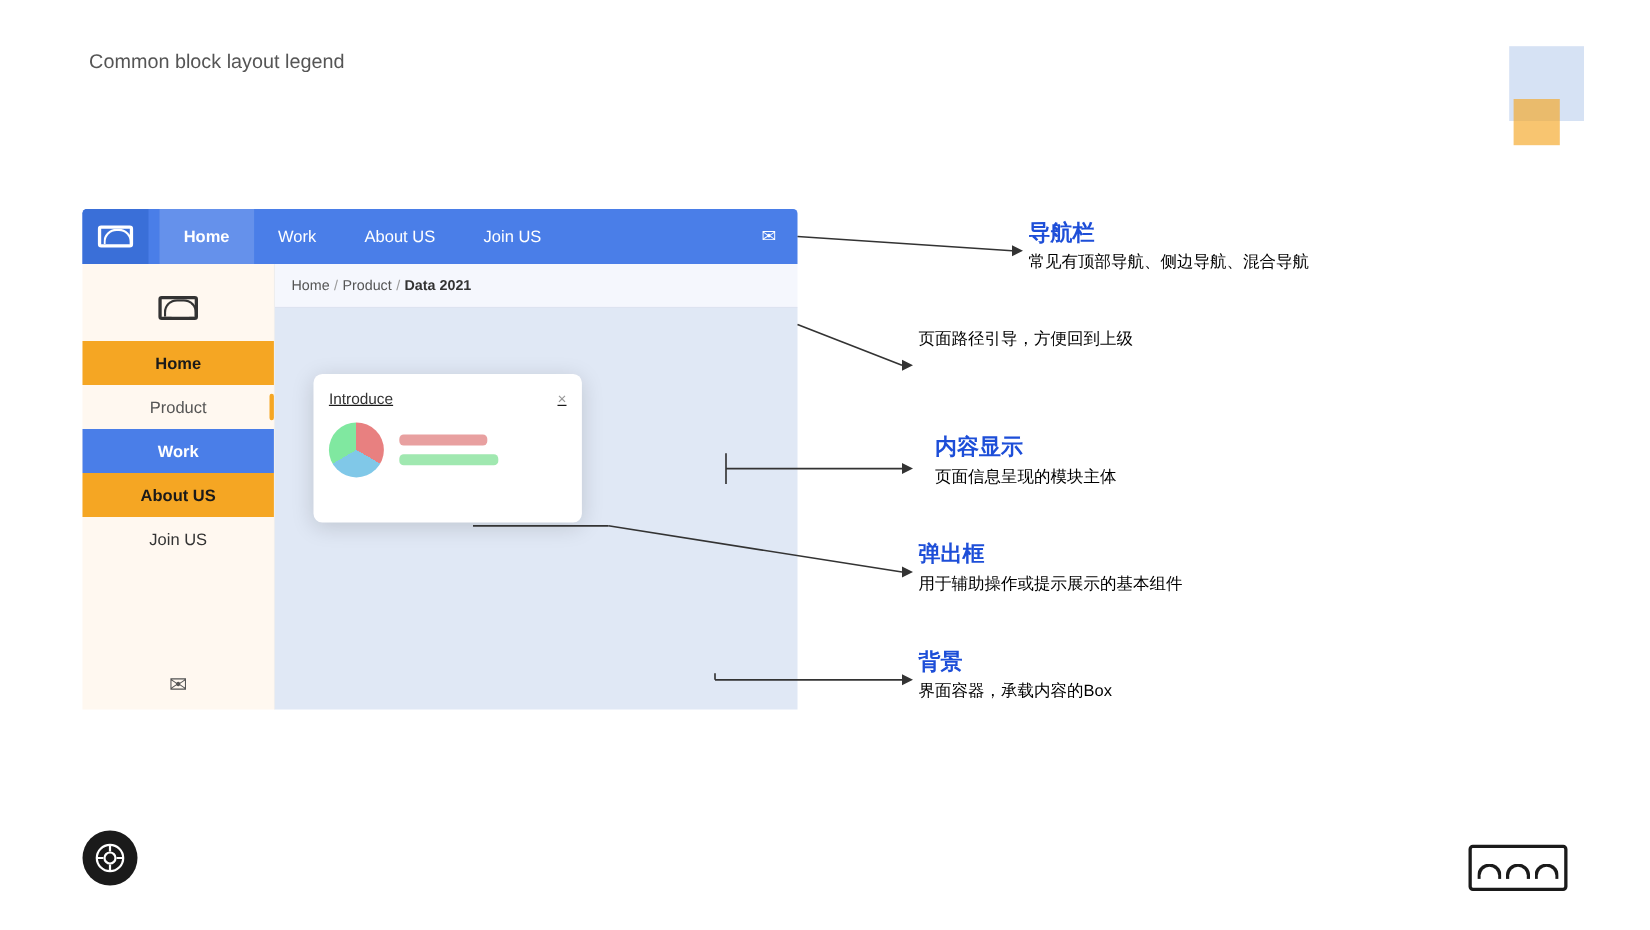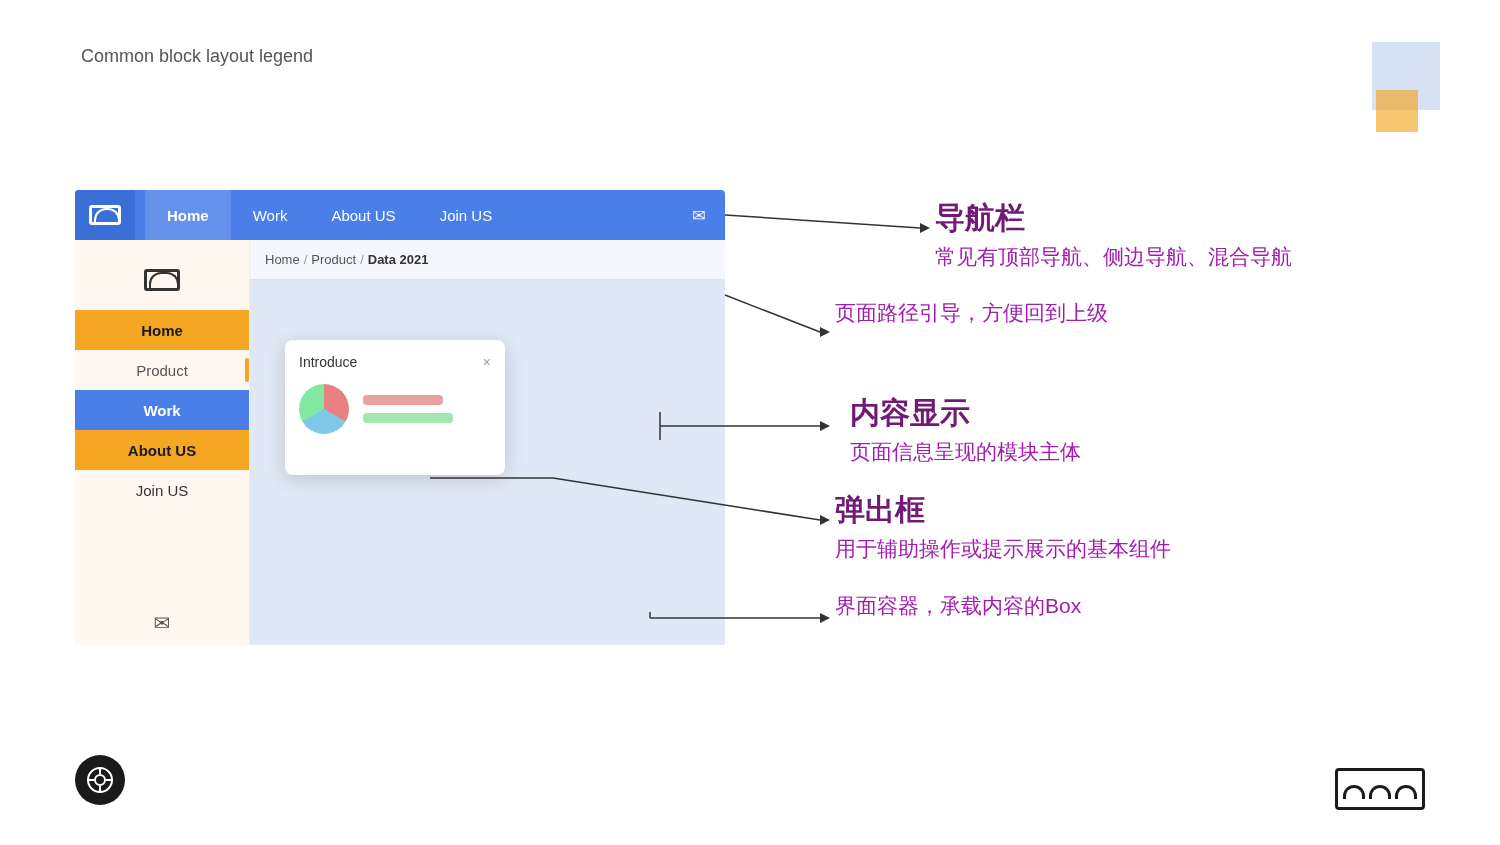--- a/index.html
+++ b/index.html
@@ -332,27 +332,28 @@
       height: 365px;
       background: #e0e8f5;
       z-index: 3;
     }
 
     
     .modal {
       position: absolute;
       top: 150px;
       left: 210px;
-      width: 220px;
+      width: 244px;
       height: 135px;
       background: white;
       border-radius: 8px;
       box-shadow: 0 4px 20px rgba(0,0,0,0.15);
       z-index: 20;
       padding: 14px;
+      text-decoration: underline;
     }
     .modal-header {
       display: flex;
       justify-content: space-between;
       align-items: center;
       margin-bottom: 14px;
     }
     .modal-title {
       font-size: 14px;
       color: #333;
@@ -386,28 +387,28 @@
       background: #e8a0a0;
       border-radius: 4px;
     }
     .modal-line-2 {
       width: 90px;
       height: 10px;
       background: #a0e8b0;
       border-radius: 4px;
     }
     .ann-title {
-      font-size: 30px;
-      font-weight: 700;
-      color: #701a75;
+      font-size: 20px;
+      font-weight: 700;
+      color: #1d4ed8;
       display: block;
     }
     .ann-desc {
-      font-size: 21px;
-      color: #a21caf;
+      font-size: 15px;
+      color: #000000;
       display: block;
       margin-top: 4px;
     }
 
     
     .ann-svg {
       position: absolute;
       top: 0;
       left: 0;
       width: 100%;
@@ -515,20 +516,21 @@
   <span class="ann-title">内容显示</span>
   <span class="ann-desc">页面信息呈现的模块主体</span>
 </div>
 
 <div style="position:absolute;top:490px;left:835px;">
   <span class="ann-title">弹出框</span>
   <span class="ann-desc">用于辅助操作或提示展示的基本组件</span>
 </div>
 
 <div style="position:absolute;top:588px;left:835px;">
+  <span class="ann-title">背景</span>
   <span class="ann-desc">界面容器，承载内容的Box</span>
 </div>
 
 <div class="bottom-left-logo">
   <svg width="28" height="28" viewBox="0 0 28 28">
     <circle cx="14" cy="14" r="12" fill="none" stroke="white" stroke-width="2"></circle>
     <circle cx="14" cy="14" r="5" fill="none" stroke="white" stroke-width="2"></circle>
     <line x1="14" y1="2" x2="14" y2="8" stroke="white" stroke-width="2"></line>
     <line x1="14" y1="20" x2="14" y2="26" stroke="white" stroke-width="2"></line>
     <line x1="2" y1="14" x2="8" y2="14" stroke="white" stroke-width="2"></line>

